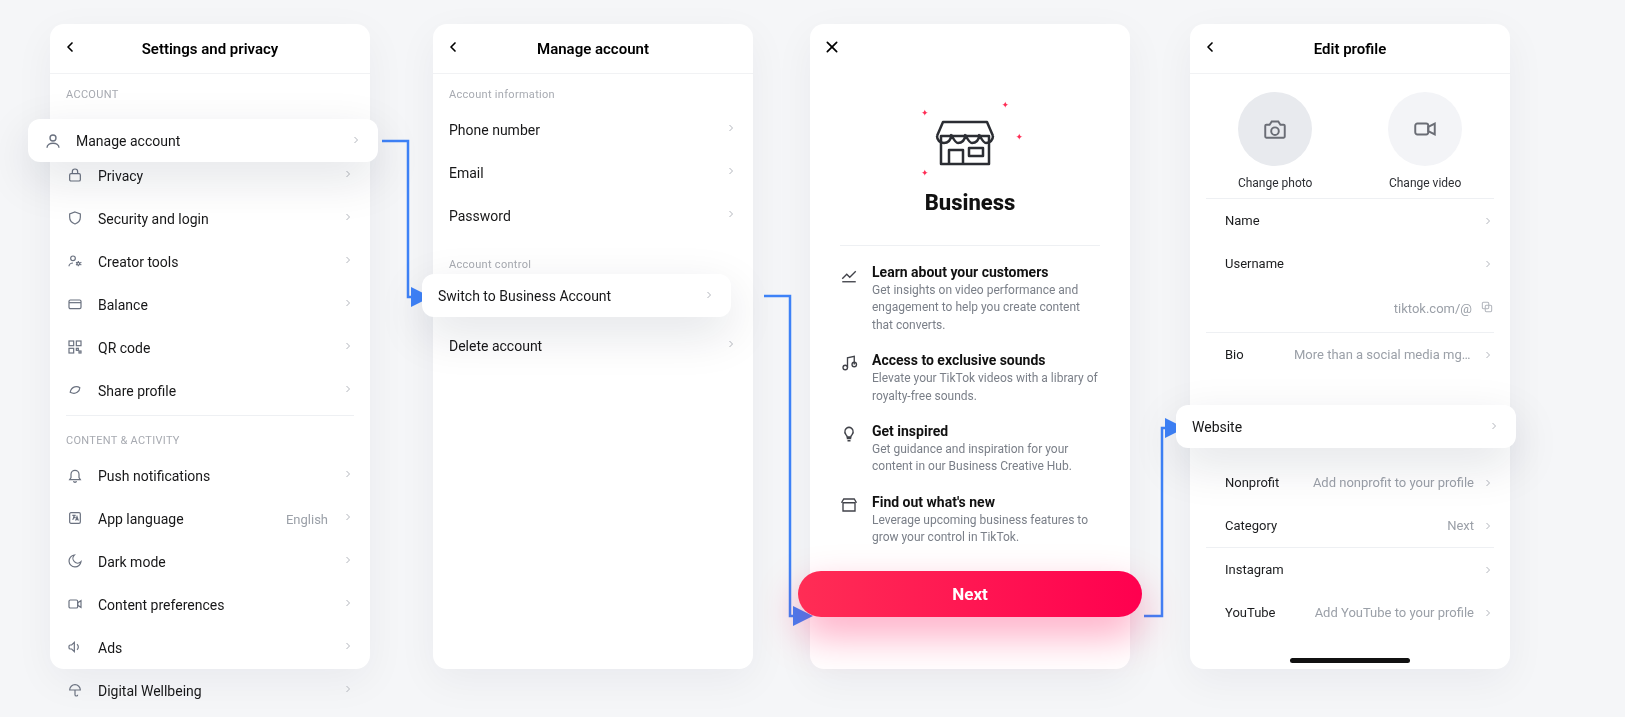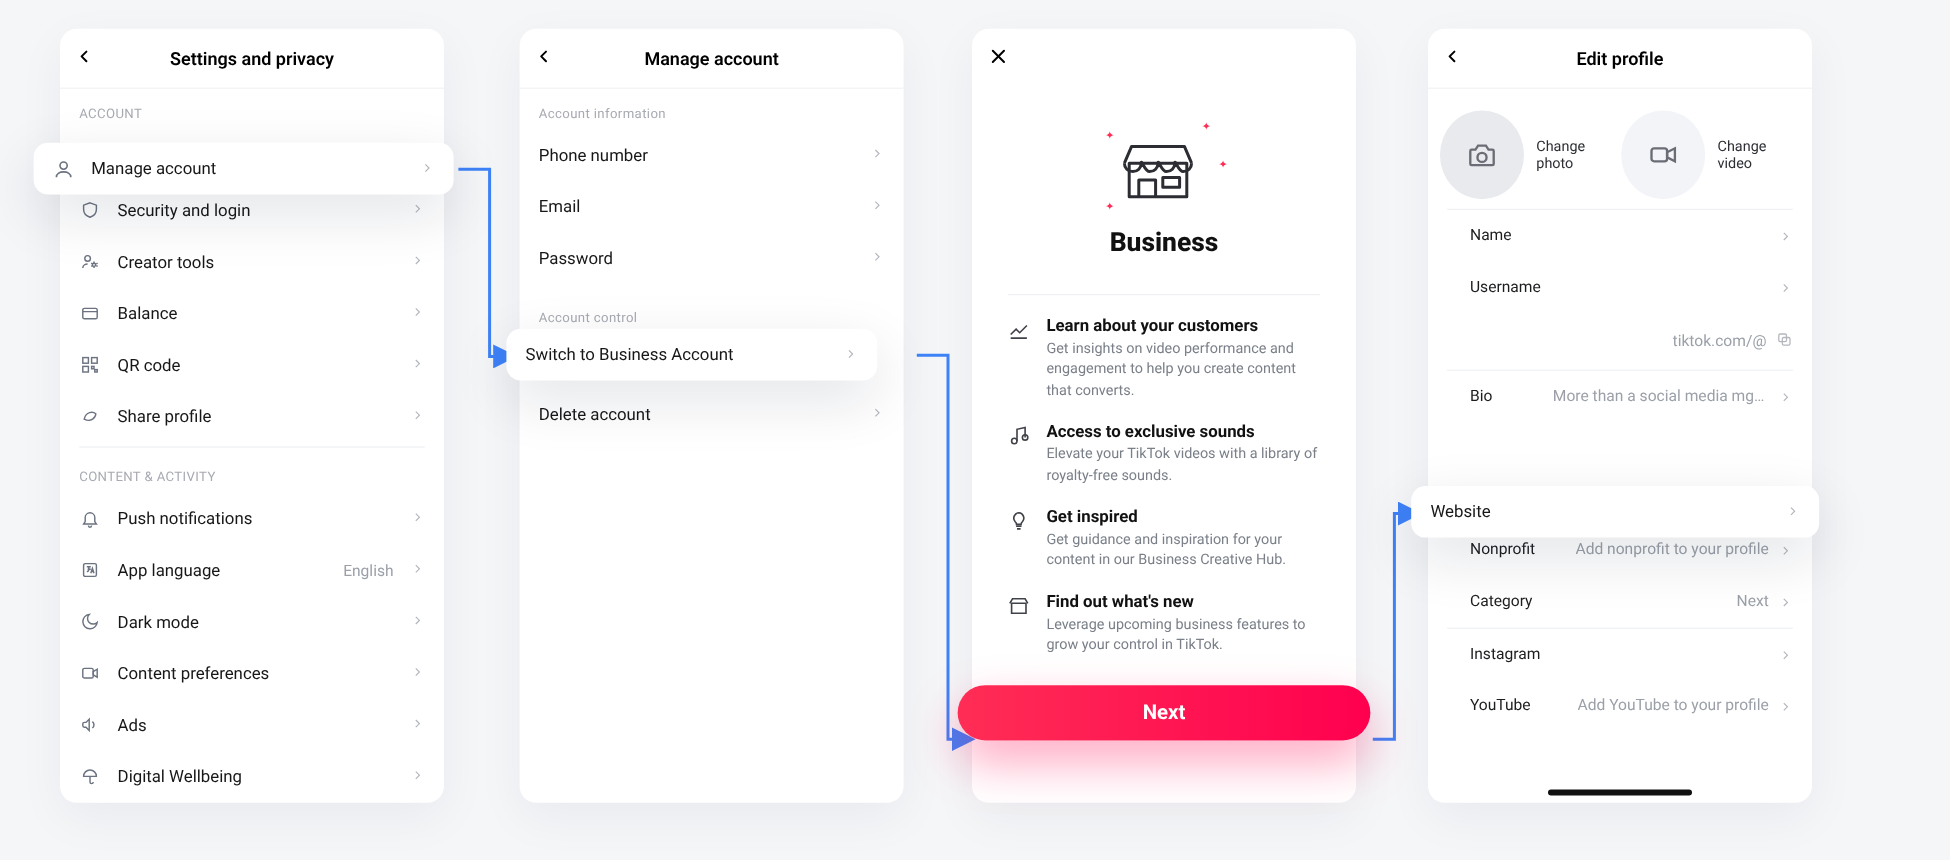--- a/index.html
+++ b/index.html
@@ -103,21 +103,21 @@
     position:absolute;left:-12px;right:-12px;bottom:52px;height:46px;
     border-radius:23px;
     background:linear-gradient(90deg,#ff2d55,#ff004f);
     box-shadow:0 18px 40px rgba(255,0,79,.35);
     display:flex;align-items:center;justify-content:center;
     color:#fff;font-weight:700;font-size:17px;cursor:pointer;z-index:6;
   }
 
   
   #p4 .media-row{display:flex;justify-content:space-around;padding:18px 10px 8px;}
-  .media-col{display:flex;flex-direction:row;align-items:center;gap:10px;cursor:pointer;}
+  .media-col{display:flex;flex-direction:column;align-items:center;gap:10px;cursor:pointer;}
   .avatar-circle{width:74px;height:74px;border-radius:50%;background:#e8eaee;display:flex;align-items:center;justify-content:center;color:#6a6d75;}
   .video-circle{width:74px;height:74px;border-radius:50%;background:#f3f4f7;display:flex;align-items:center;justify-content:center;color:#6a6d75;}
   .media-col span{font-size:12px;color:#2d2f34;}
   #p4 .prow{display:flex;align-items:center;justify-content:space-between;padding:14px 16px;cursor:pointer;}
   #p4 .prow .plabel{font-size:13px;color:#1c1d1f;margin-left:19px;}
   #p4 .prow .pval{font-size:13px;color:#9ba0a8;text-align:right;max-width:180px;white-space:nowrap;overflow:hidden;text-overflow:ellipsis;}
   #p4 .prow .pright{display:flex;align-items:center;gap:8px;}
   #p4 hr{border:none;border-top:1px solid #eef0f3;margin:0 16px;}
   .home-indicator{position:absolute;bottom:6px;left:50%;transform:translateX(-50%);width:120px;height:5px;border-radius:3px;background:#111;}
 
@@ -135,20 +135,32 @@
       <svg width="16" height="16" viewBox="0 0 24 24" fill="none" stroke="currentColor" stroke-width="2.5" stroke-linecap="round" stroke-linejoin="round">
             <polyline points="15 18 9 12 15 6"></polyline>
           </svg>
     </span>
     <span>Settings and privacy</span>
   </div>
   <div class="section-label">ACCOUNT</div>
 
   <div style="height:46px"></div>
 
+  <div class="row">
+    <span class="icon">
+      <svg width="16" height="16" viewBox="0 0 24 24" fill="none" stroke="currentColor" stroke-width="1.8">
+            <rect x="4" y="10" width="16" height="11" rx="2"></rect>
+            <path d="M8 10V7a4 4 0 018 0v3"></path>
+          </svg>
+    </span>
+    <span class="label">Privacy</span>
+    <span class="chev"><svg width="12" height="12" viewBox="0 0 24 24" fill="none" stroke="currentColor" stroke-width="2">
+            <polyline points="9 18 15 12 9 6"></polyline>
+          </svg></span>
+  </div>
   <div class="row">
     <span class="icon">
       <svg width="16" height="16" viewBox="0 0 24 24" fill="none" stroke="currentColor" stroke-width="1.8">
             <path d="M12 3l8 3v5c0 5-3.5 8.5-8 10-4.5-1.5-8-5-8-10V6l8-3z"></path>
           </svg>
     </span>
     <span class="label">Security and login</span>
     <span class="chev"><svg width="12" height="12" viewBox="0 0 24 24" fill="none" stroke="currentColor" stroke-width="2">
             <polyline points="9 18 15 12 9 6"></polyline>
           </svg></span>

